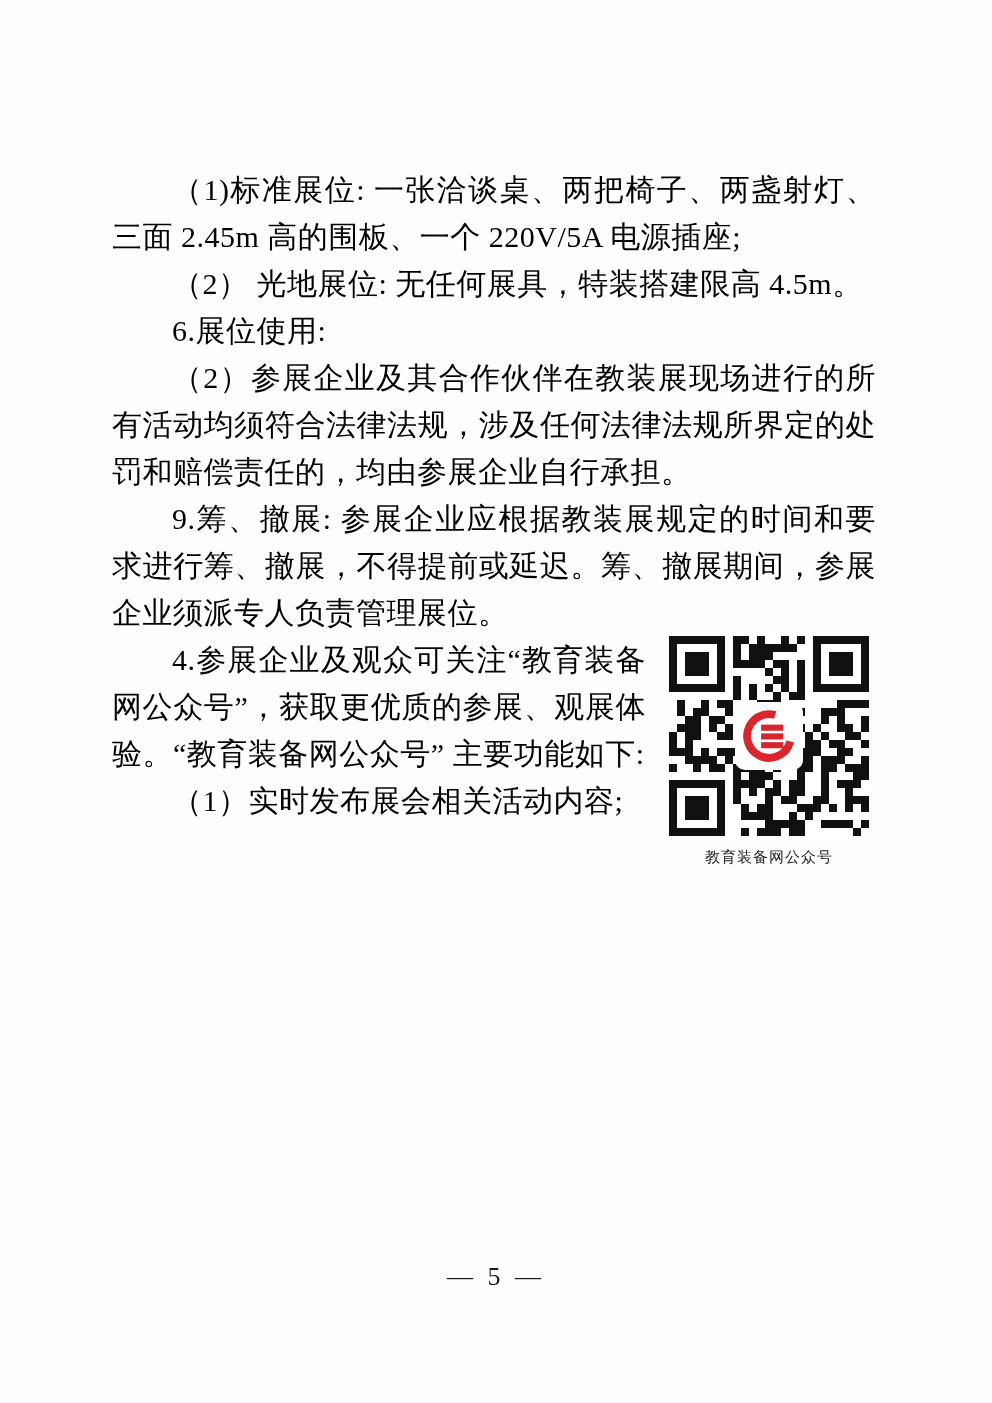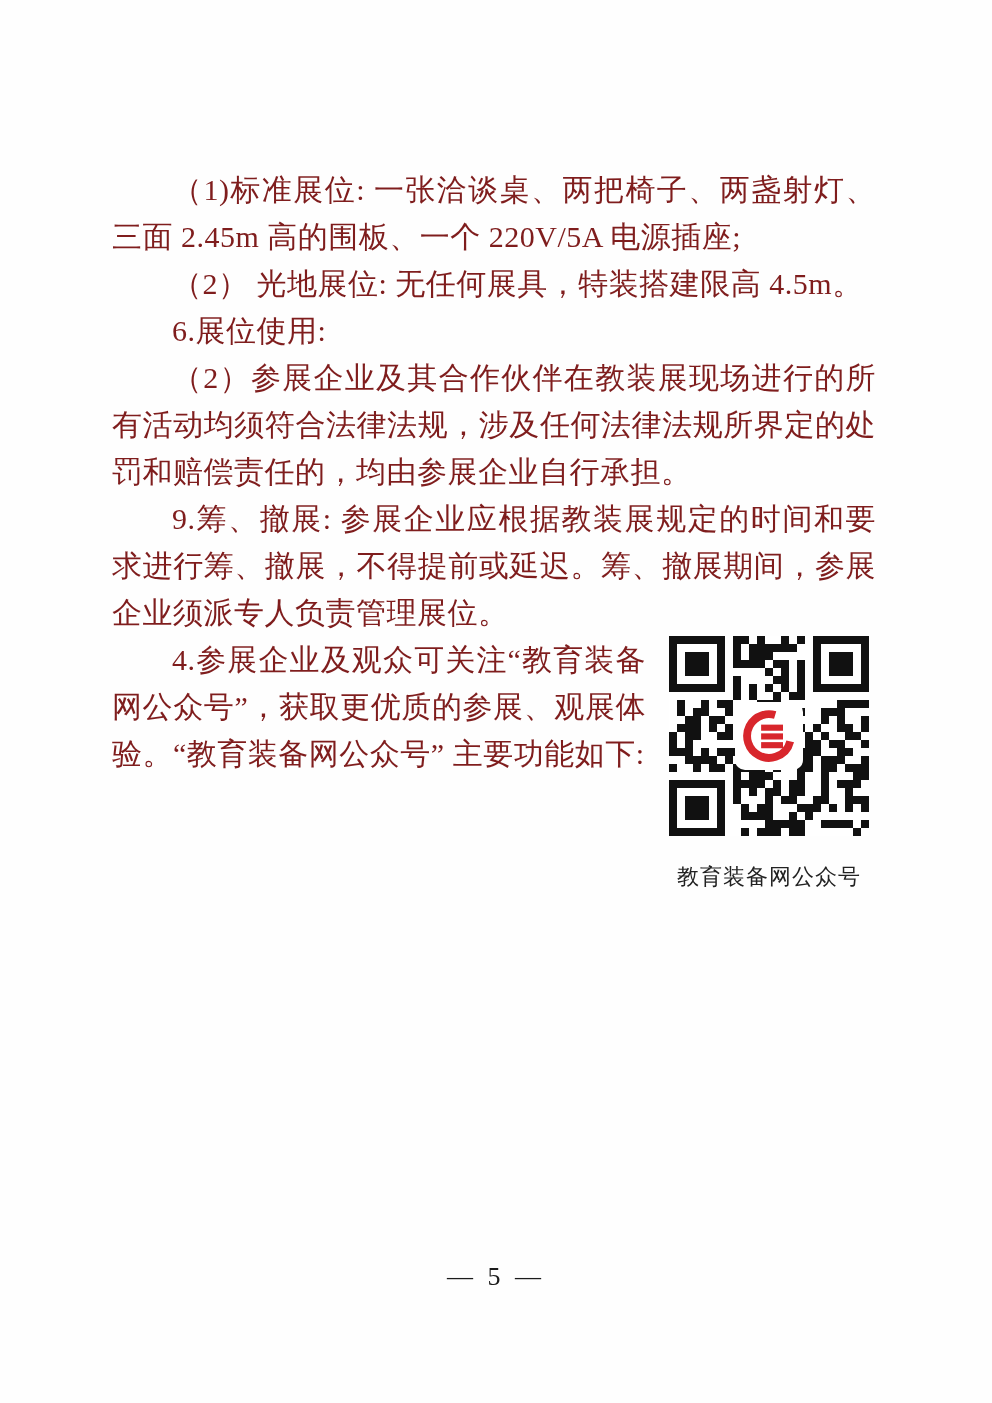--- a/index.html
+++ b/index.html
@@ -23,21 +23,21 @@
   .content {
     padding: 166px 116px 0 112px;
   }
   .para {
     margin: 0;
     font-size: 30px;
     line-height: 47px;
     text-indent: 2em;
     text-align: justify;
     letter-spacing: 0.5px;
-    color: #7f1d1d;
+    color: #000000;
   }
   figure.qr {
     float: right;
     width: 214px;
     margin: 0 0 6px 16px;
     text-align: center;
   }
   .qr-box {
     position: relative;
     width: 200px;
@@ -57,22 +57,22 @@
     width: 68px;
     height: 68px;
     margin: -34px 0 0 -34px;
     background: #ffffff;
     border-radius: 10px;
     display: flex;
     align-items: center;
     justify-content: center;
   }
   figcaption.qr-caption {
-    margin-top: 26px;
-    font-size: 22px;
+    margin-top: 12px;
+    font-size: 15px;
     letter-spacing: 1px;
     color: #222222;
   }
   .clearfix { clear: both; }
   .footer {
     position: absolute;
     top: 1262px;
     left: 0;
     right: 0;
     text-align: center;
@@ -432,19 +432,20 @@
             <rect x="23" y="29" width="25" height="7" fill="#d8262c"></rect>
             <rect x="23" y="39" width="25" height="7" fill="#d8262c"></rect>
           </svg>
         </div>
       </div>
       <figcaption class="qr-caption">教育装备网公众号</figcaption>
     </figure>
 
     <div id="paras-bottom">
         <p class="para">4.参展企业及观众可关注“教育装备网公众号”，获取更优质的参展、观展体验。“教育装备网公众号” 主要功能如下:</p>
+        <p class="para">（1）实时发布展会相关活动内容;</p>
       </div>
 
     <div class="clearfix"></div>
   </main>
 
   <div class="footer">— 5 —</div>
 </div>
 
 </body></html>

